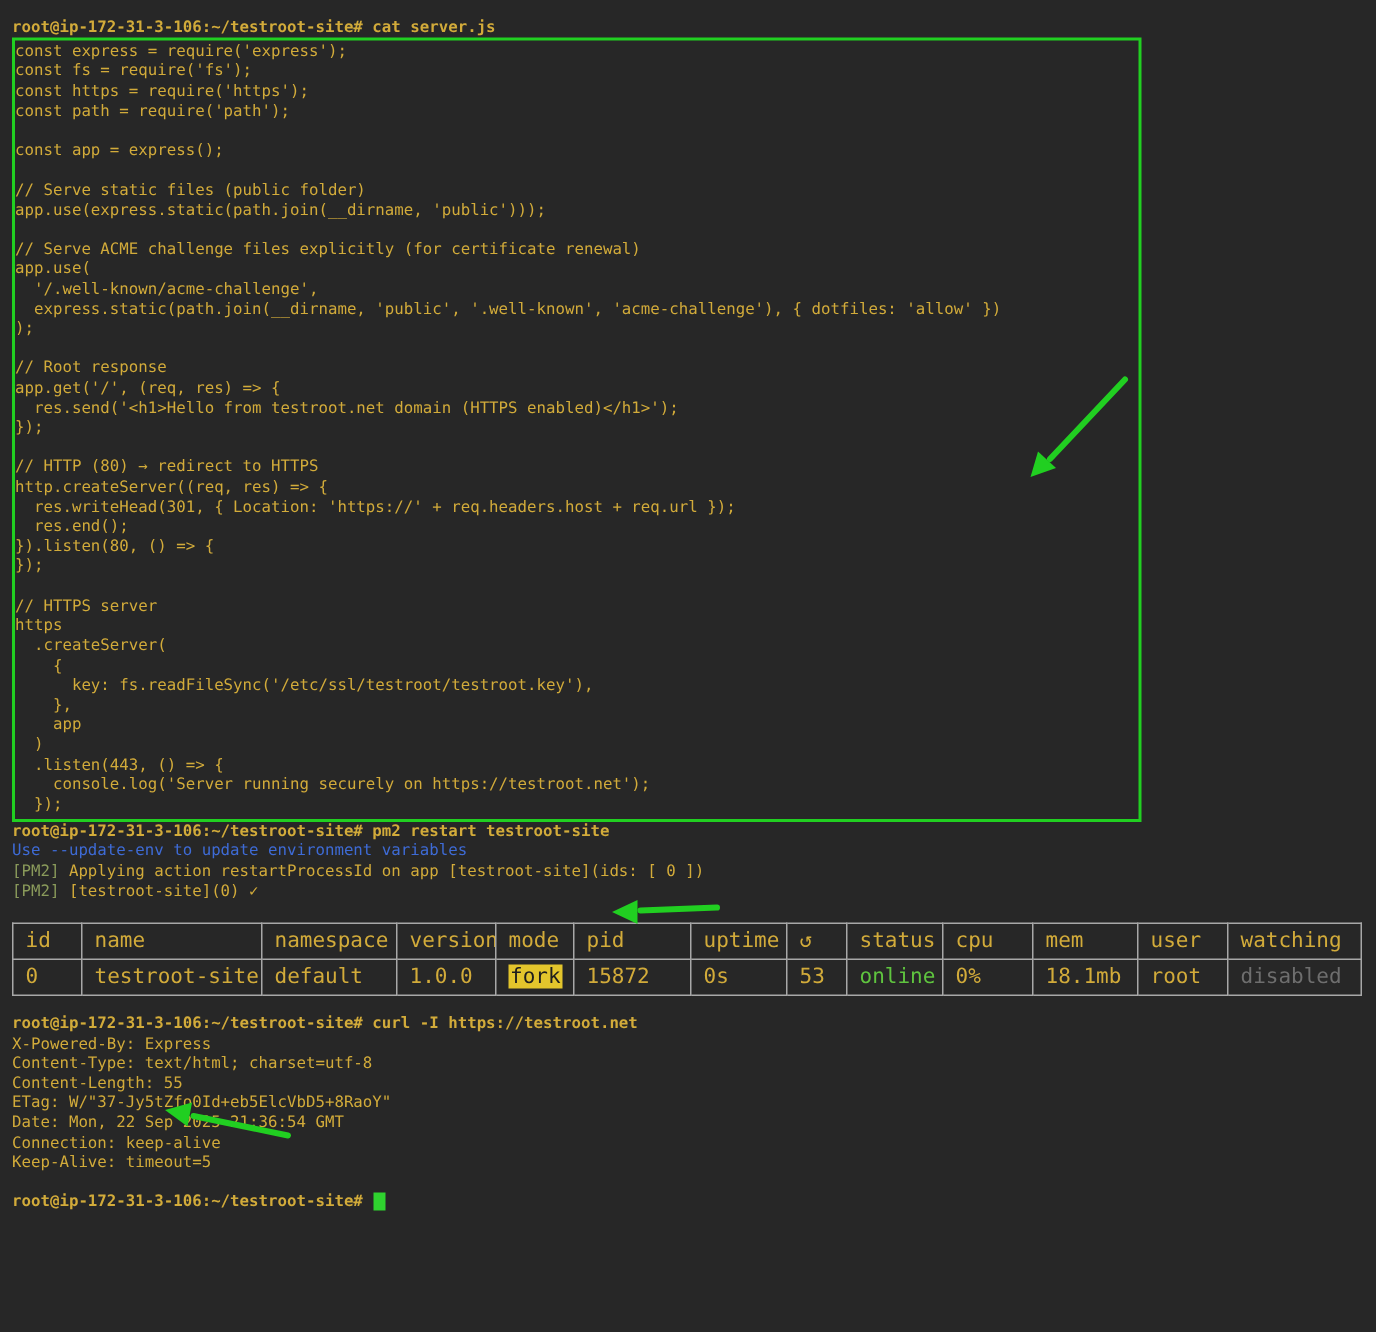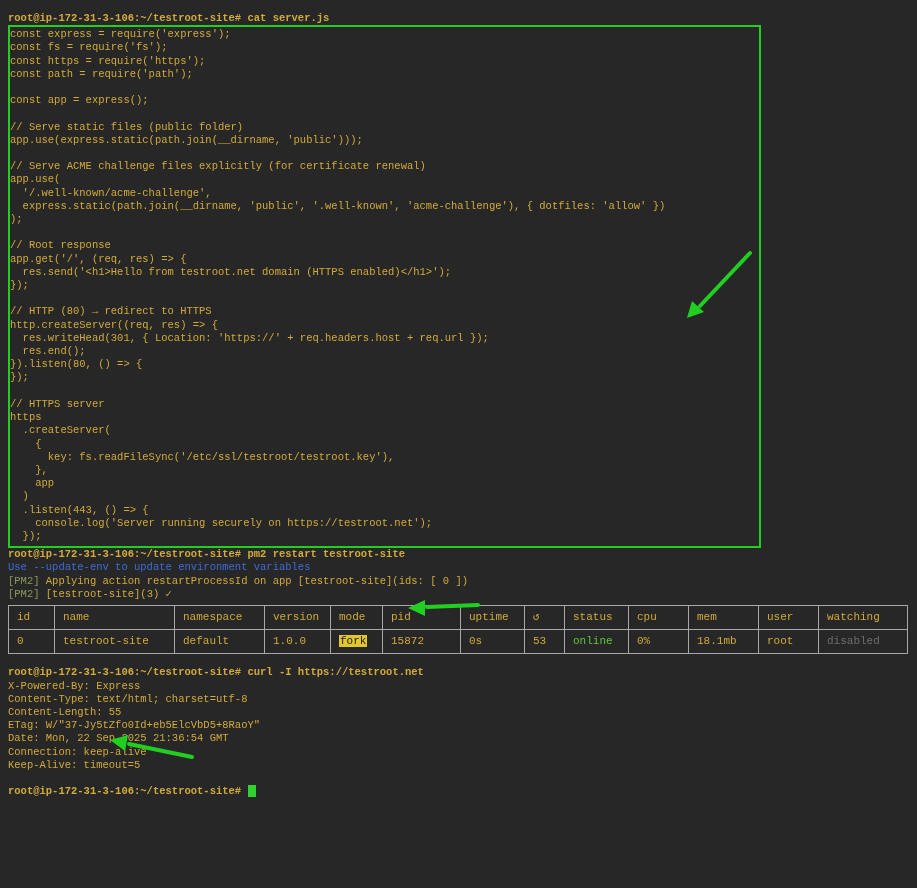--- a/index.html
+++ b/index.html
@@ -8,34 +8,34 @@
     --hlbg:#e3c52c; --hlfg:#1e1e1e;
   }
   *{box-sizing:border-box; margin:0; padding:0;}
   html,body{width:917px;height:888px;overflow:hidden;}
   body{
     background:var(--bg);
     font-family:"DejaVu Sans Mono","Liberation Mono",monospace;
     font-size:10.5px; line-height:13.2px; color:var(--fg);
     position:relative;
   }
-  .terminal{position:absolute; inset:0; padding:12px 6px 6px 8px;font-family:Liberation Mono, monospace;}
+  .terminal{position:absolute; inset:0; padding:12px 6px 6px 8px;}
   .line{white-space:pre; min-height:13.2px;}
   .promptline .prompt, .promptline .cmd{font-weight:bold;}
   .blue{color:var(--blue);}
   .pm2tag{color:var(--pm2tag);}
   .code-box{
     border:2px solid var(--annot);
     width:753px;
     padding:1px 4px 3px 0;
     background:transparent;
   }
   table.pm2{
-    border-collapse:collapse; table-layout:fixed; width:899px; margin-top:4px;
-    font-size:11px; line-height:13.2px; color:var(--fg);
+    border-collapse:collapse; table-layout:fixed; width:899px; margin-top:14px;
+    font-size:14px; line-height:13.2px; color:var(--fg);
   }
   table.pm2 th, table.pm2 td{
     border:1px solid var(--tborder);
     padding:5px 8px; text-align:left; font-weight:normal;
     white-space:pre; overflow:hidden;
   }
   td .hl{background:var(--hlbg); color:var(--hlfg); padding:0 1px;}
   td.green{color:var(--statusgreen);}
   td.dim{color:var(--dim);}
   .gap{margin-top:12px;}
@@ -98,21 +98,21 @@
         <div class="line">  });</div>
       </div>
   </div>
 
   <div class="line promptline"><span class="prompt">root@ip-172-31-3-106:~/testroot-site# </span><span class="cmd">pm2 restart testroot-site</span></div>
 
   <div class="line blue">Use --update-env to update environment variables</div>
 
   <div class="line"><span class="pm2tag">[PM2]</span><span> Applying action restartProcessId on app [testroot-site](ids: [ 0 ])</span></div>
 
-  <div class="line"><span class="pm2tag">[PM2]</span><span> [testroot-site](3) ✓</span></div>
+  <div class="line"><span class="pm2tag">[PM2]</span><span> [testroot-site](0) ✓</span></div>
 
   <table class="pm2">
     <colgroup>
       <col style="width:46px">
         <col style="width:120px">
         <col style="width:90px">
         <col style="width:66px">
       <col style="width:52px">
         <col style="width:78px">
         <col style="width:64px">

